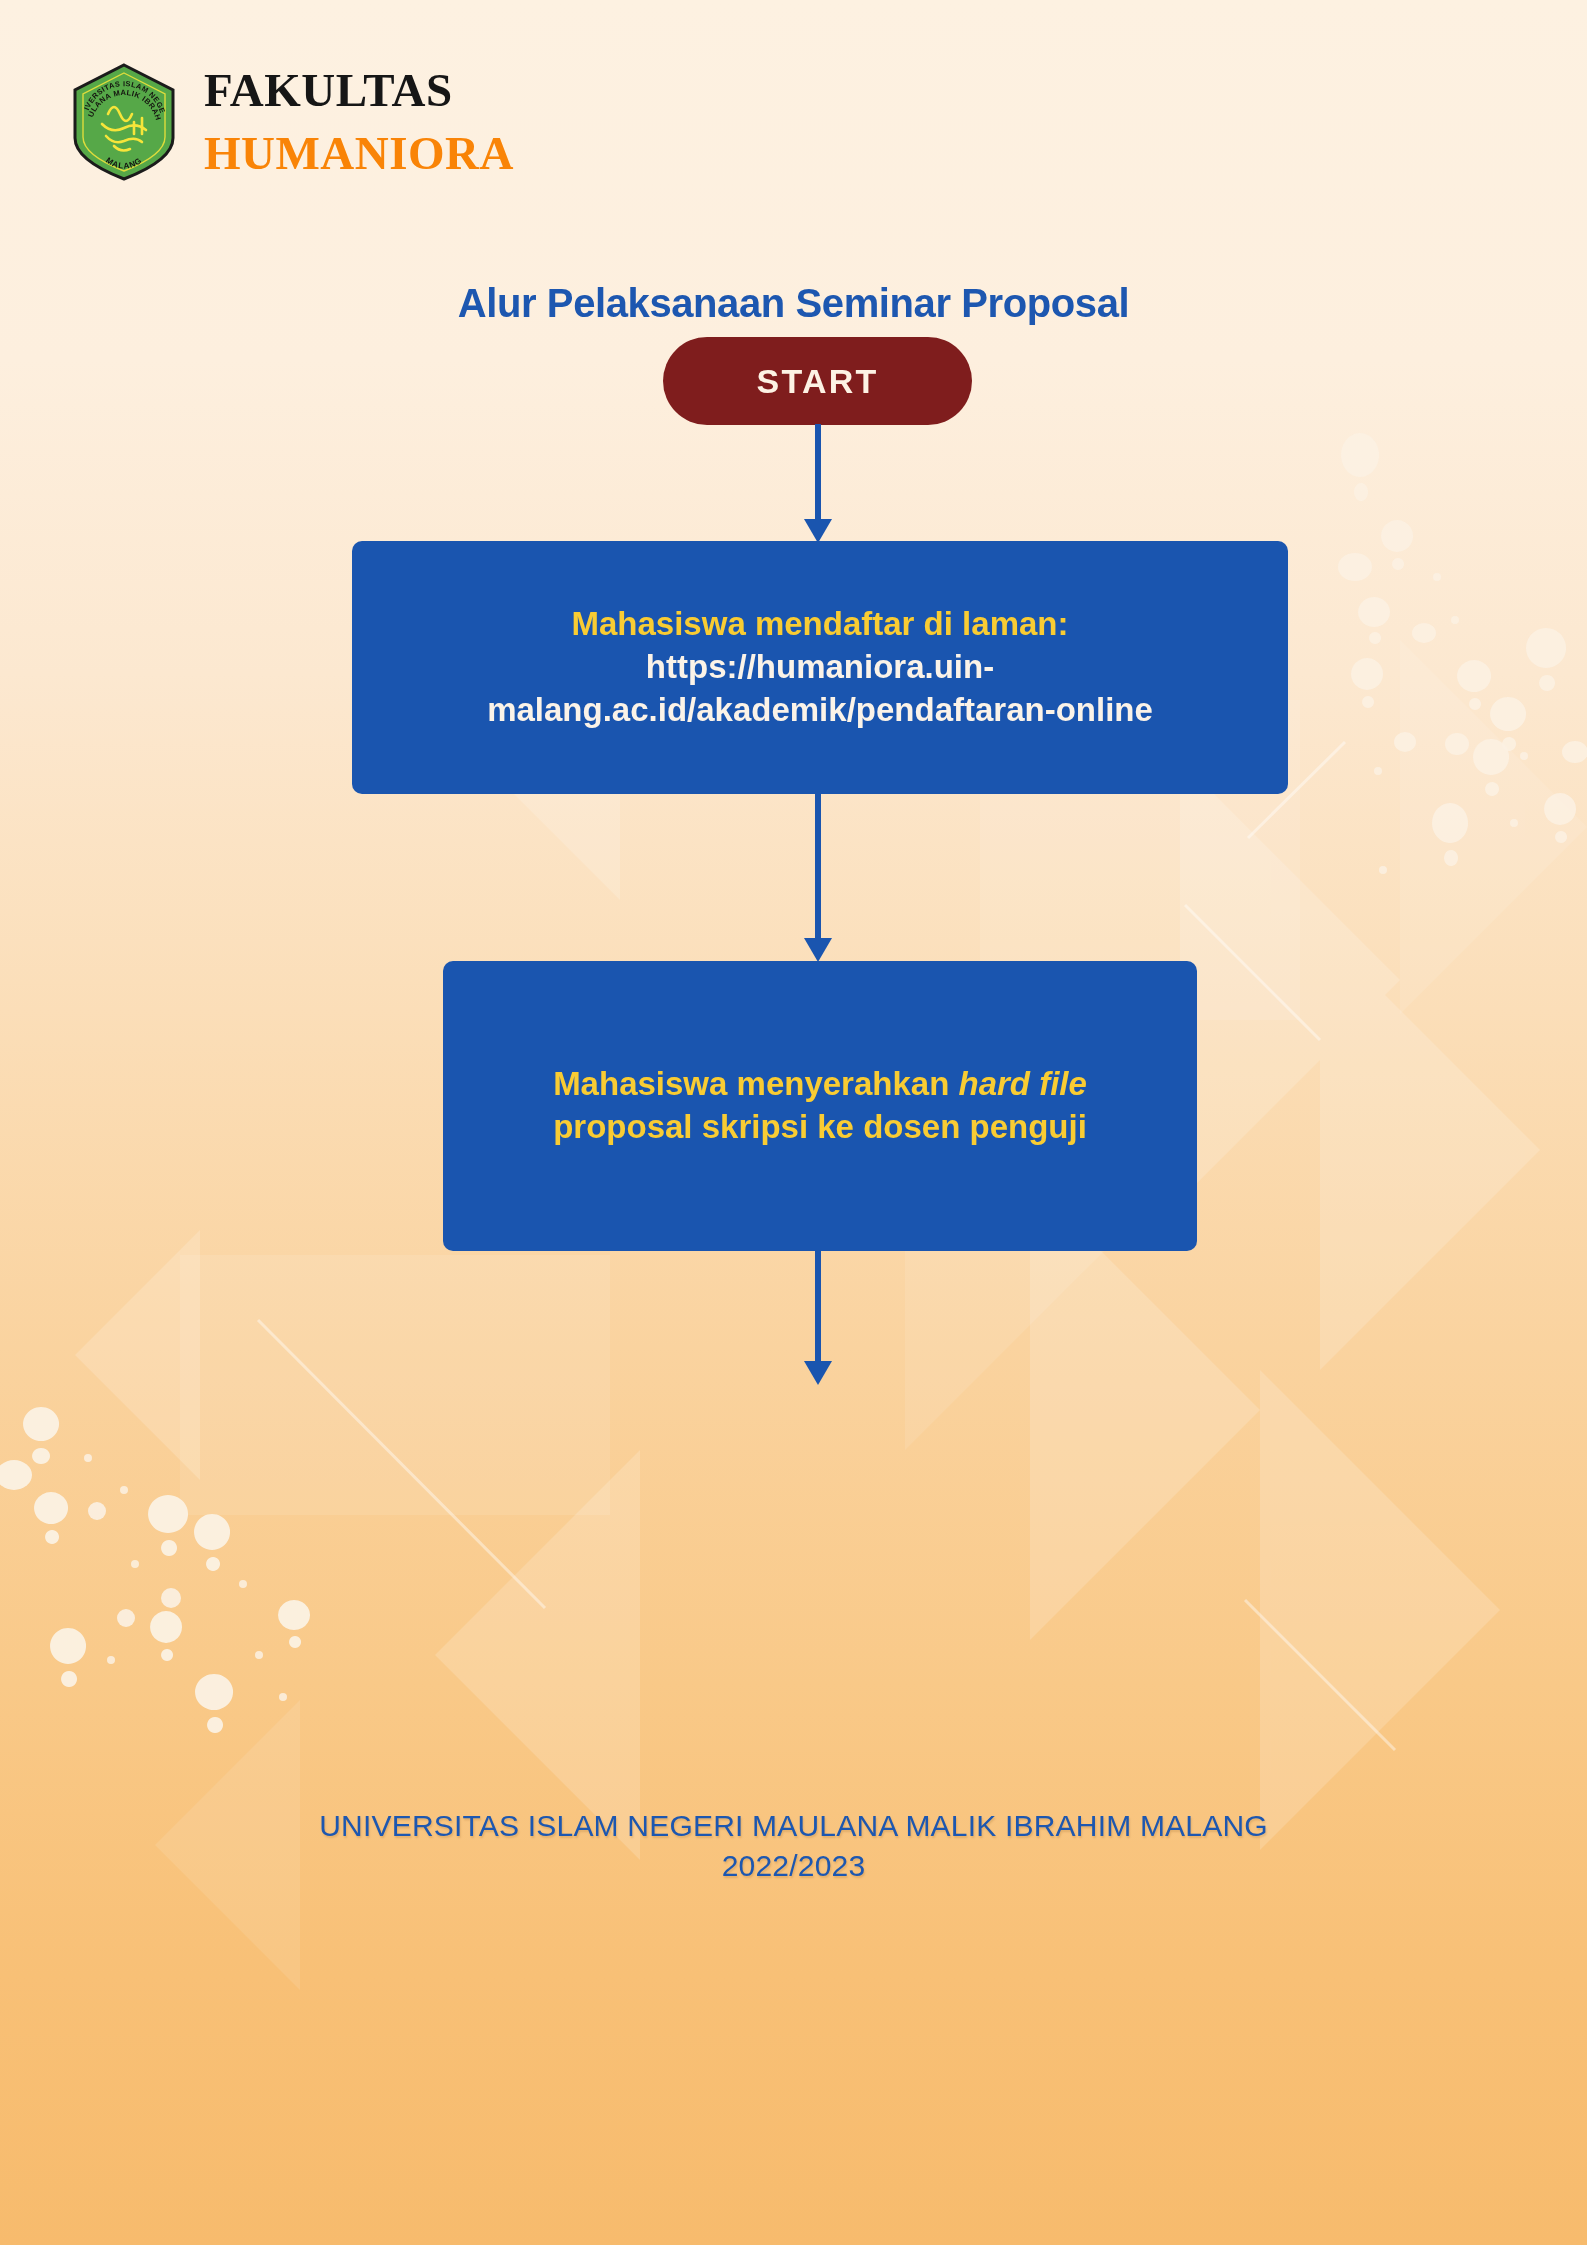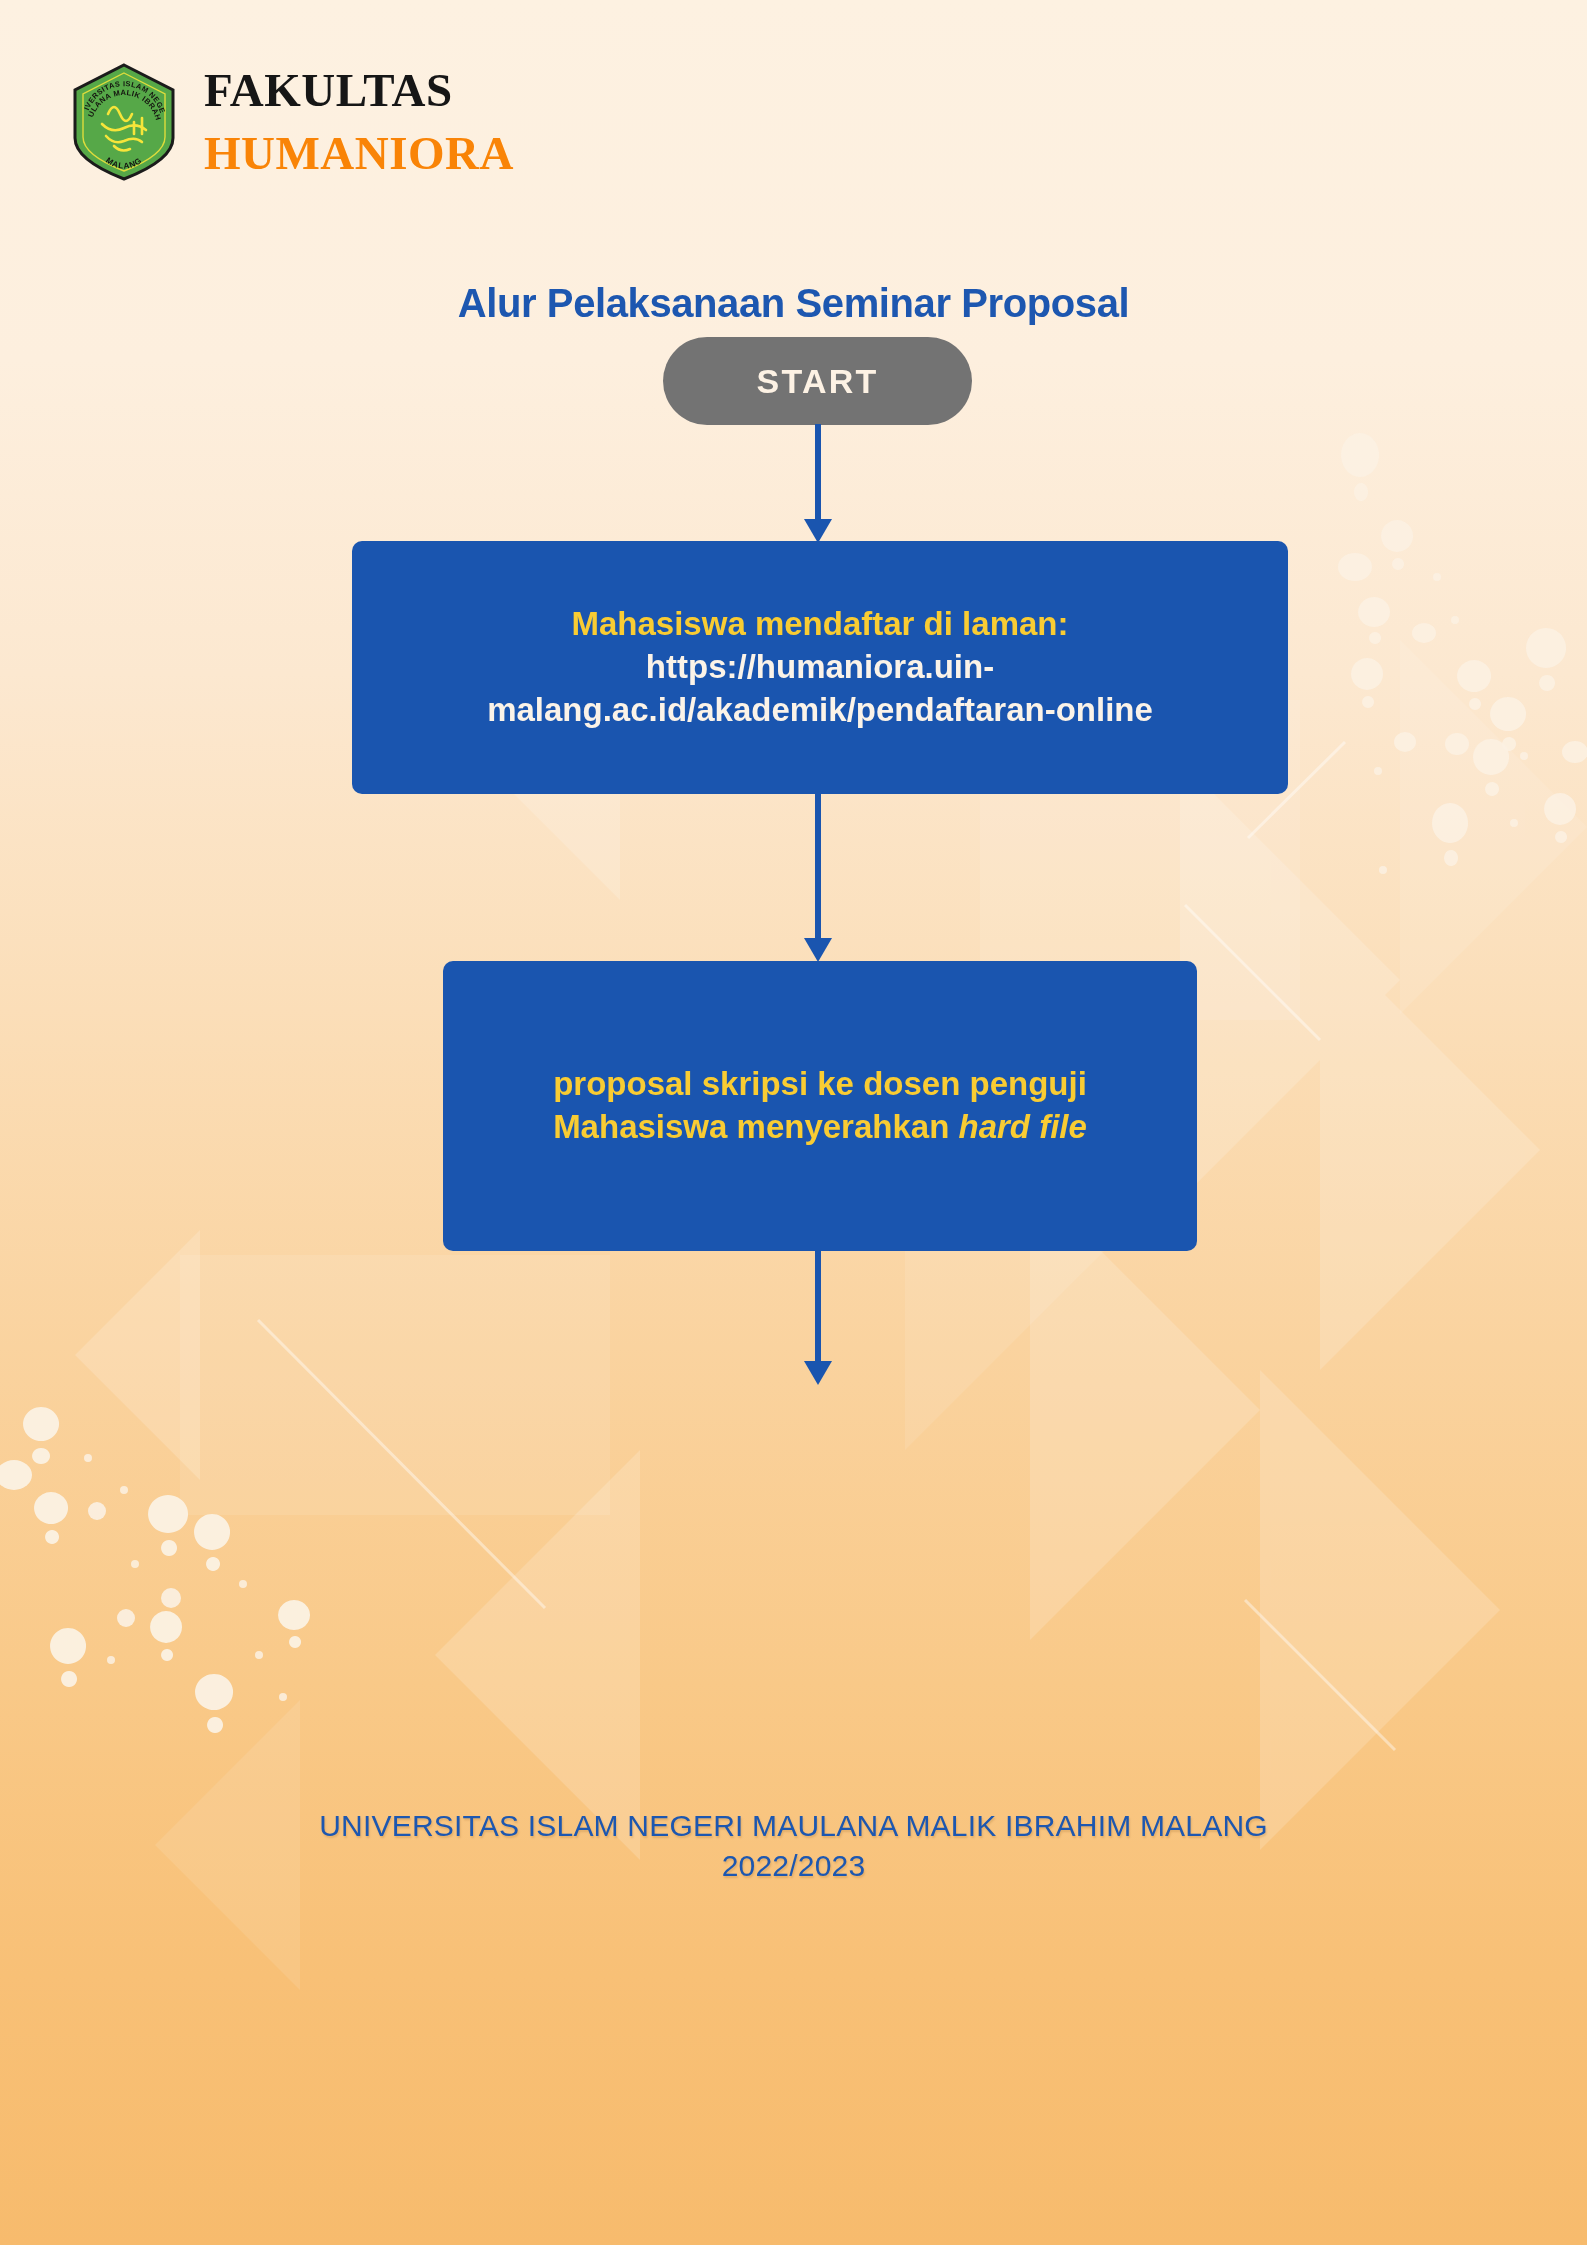--- a/index.html
+++ b/index.html
@@ -80,21 +80,21 @@
     margin-top: 32px;
   }
 
   
   .node-start {
     position: absolute;
     left: 663px;
     top: 337px;
     width: 309px;
     height: 88px;
-    background: #737373;
+    background: #7f1d1d;
     border-radius: 46px;
     display: flex;
     align-items: center;
     justify-content: center;
     color: #FDF2E4;
     font-size: 34px;
     font-weight: bold;
     letter-spacing: 2.2px;
   }
 
@@ -316,24 +316,24 @@
     <div class="line-white">https://humaniora.uin-</div>
     <div class="line-white">malang.ac.id/akademik/pendaftaran-online</div>
   </div>
 
   <svg class="arrow" style="left:800px; top:793px;" width="36" height="172" viewBox="0 0 36 172">
     <line x1="18" y1="0" x2="18" y2="148" stroke="#1A55AF" stroke-width="6"></line>
     <polygon points="18,169 4,145 32,145" fill="#1A55AF"></polygon>
   </svg>
 
   <div class="node-box node-box-2">
-    <div class="line-yellow">proposal skripsi ke dosen penguji</div>
     <div class="line-yellow">
       <span>Mahasiswa menyerahkan </span><span class="ital">hard file</span>
     </div>
+    <div class="line-yellow">proposal skripsi ke dosen penguji</div>
   </div>
 
   <svg class="arrow" style="left:800px; top:1250px;" width="36" height="138" viewBox="0 0 36 138">
     <line x1="18" y1="0" x2="18" y2="114" stroke="#1A55AF" stroke-width="6"></line>
     <polygon points="18,135 4,111 32,111" fill="#1A55AF"></polygon>
   </svg>
 
 
   <div class="footer">
     <div>UNIVERSITAS ISLAM NEGERI MAULANA MALIK IBRAHIM MALANG</div>

